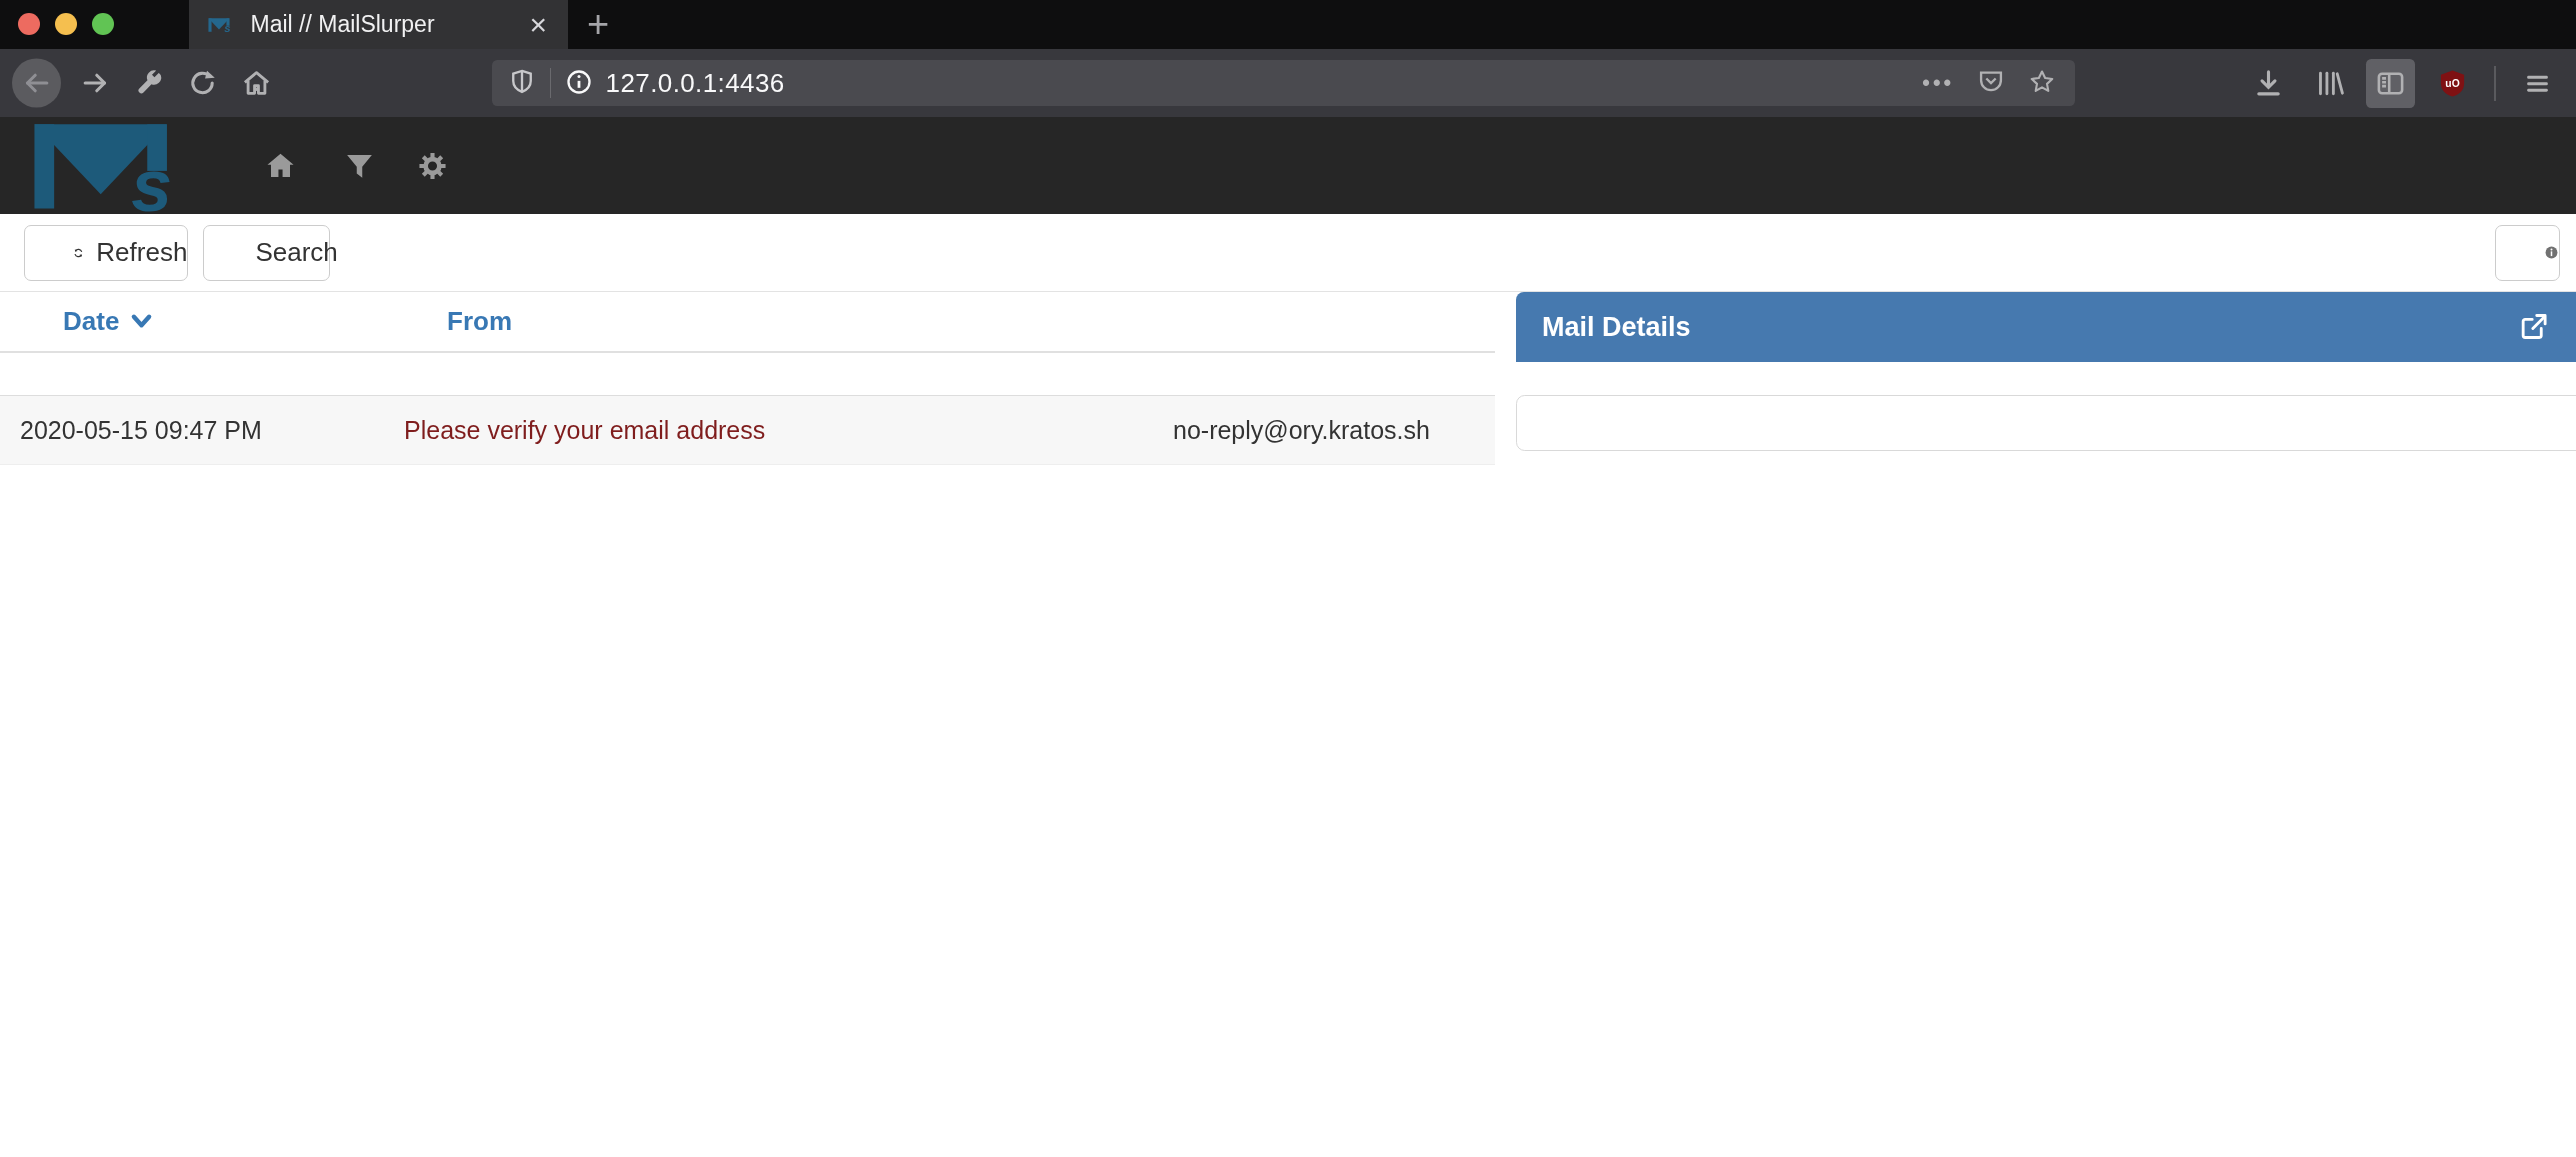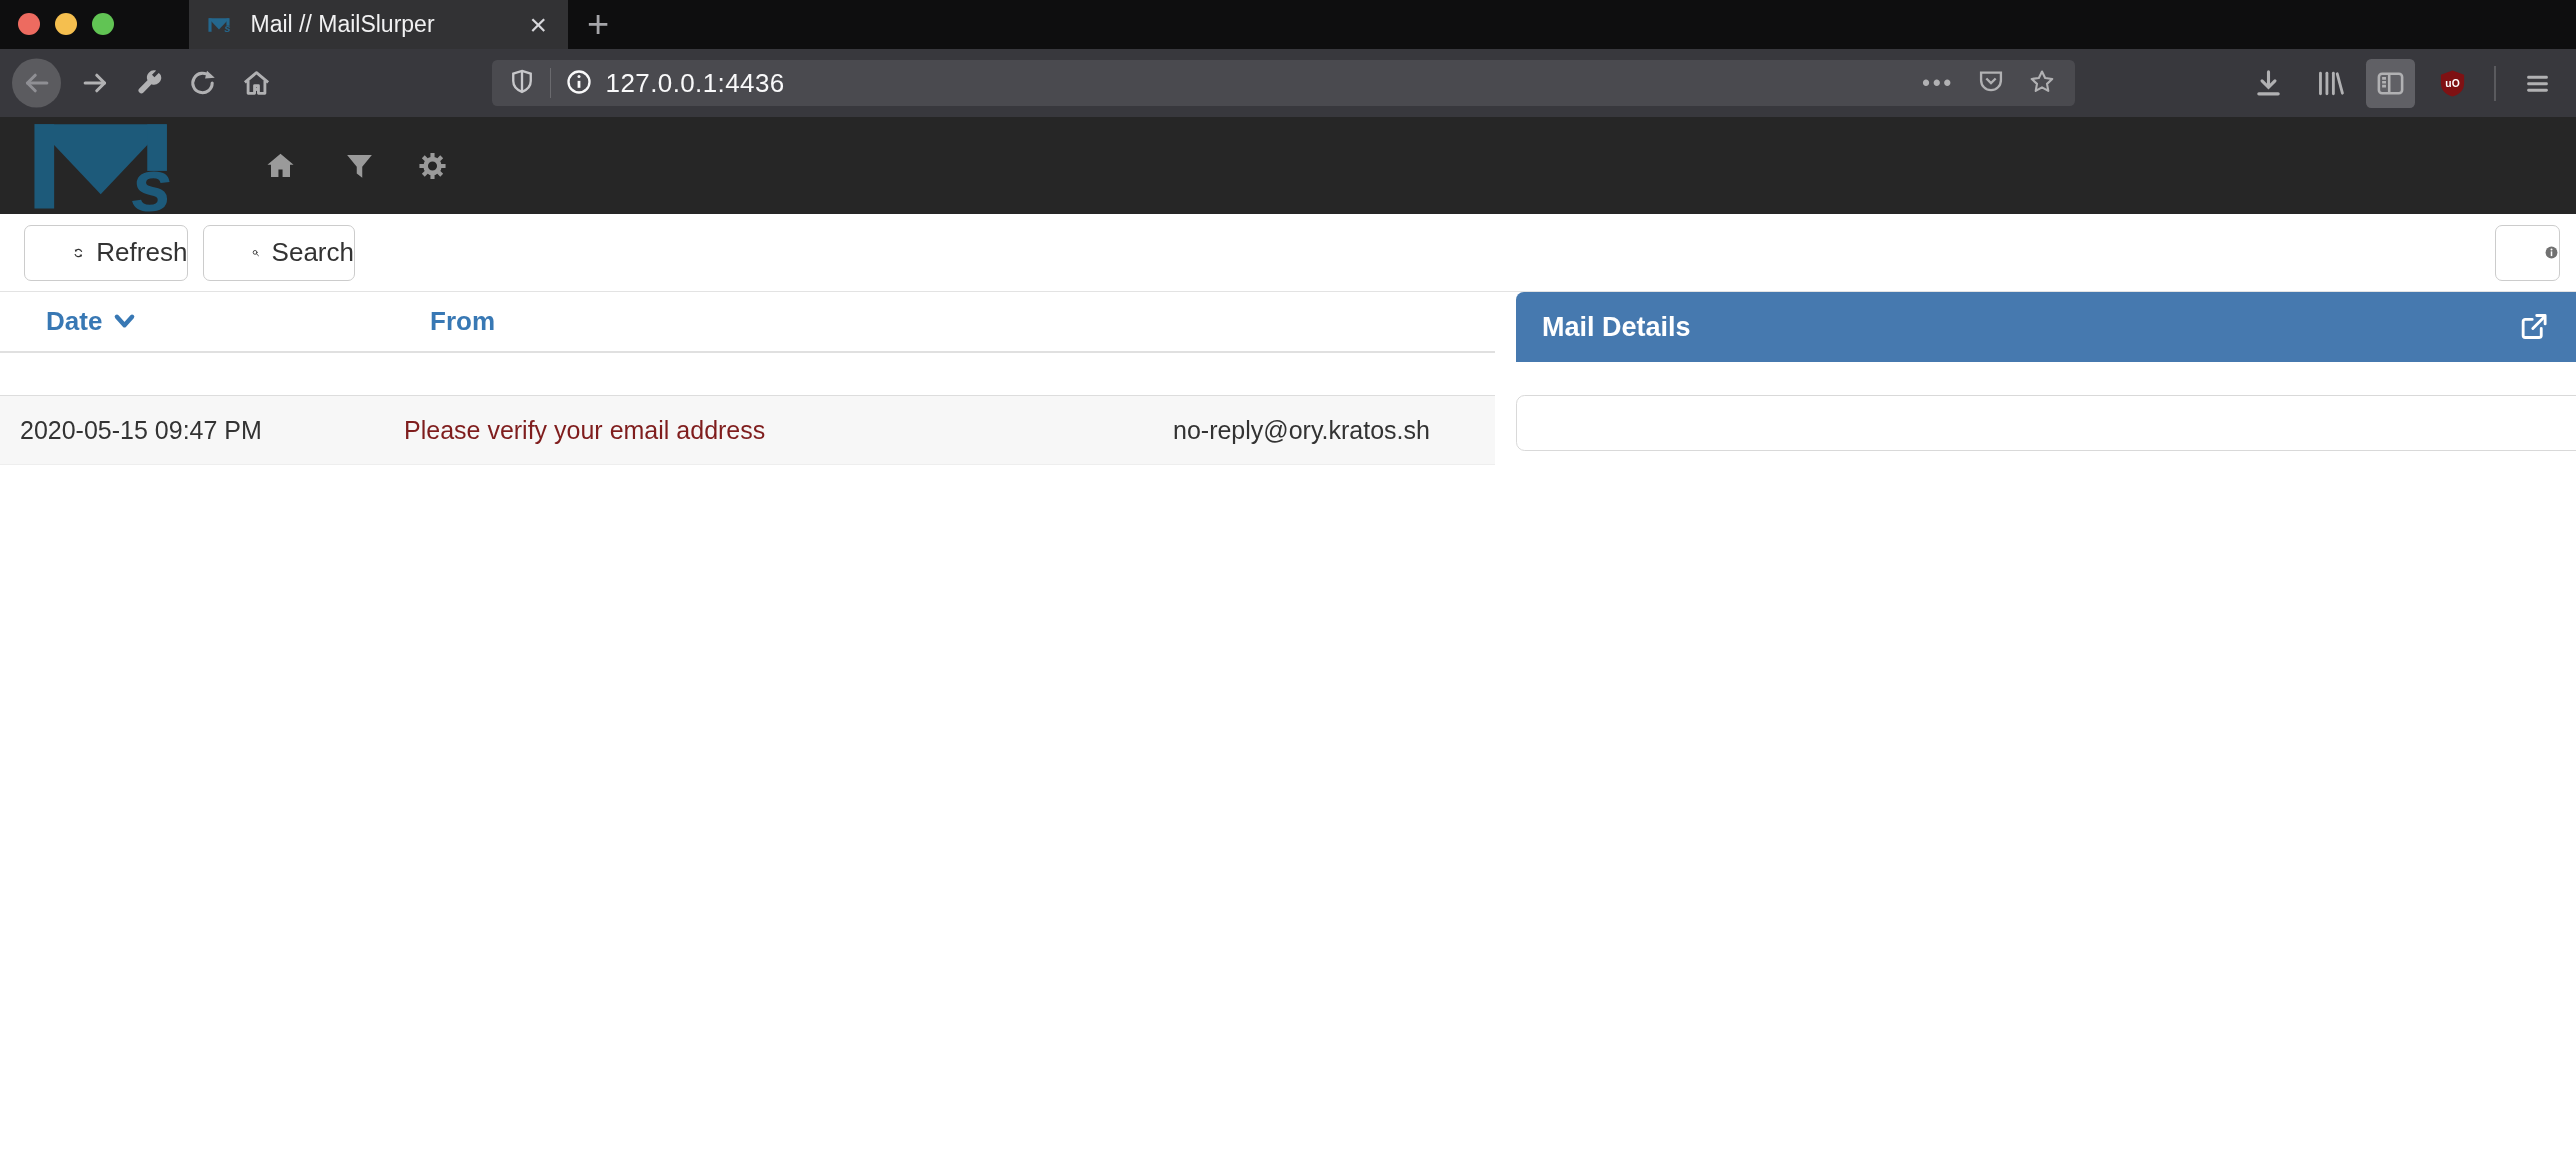--- a/index.html
+++ b/index.html
@@ -46,30 +46,30 @@
   .app-nav-icon { position:absolute; top:50%; transform:translateY(-50%); color:#9a9a9a; }
   .app-nav-icon svg { width:33px; height:33px; display:block; }
   .an-home { left:264px; } .an-filter { left:343px; } .an-gear { left:416px; }
 
   
   .actionbar { position:relative; height:78px; background:#fff; border-bottom:1.7px solid #e3e3e3; }
   .btn { position:absolute; top:10.5px; height:56px; background:#fff; border:1.7px solid #ccc; border-radius:7px;
          display:flex; align-items:center; justify-content:center; gap:12.2px; color:#333; font-size:26px;padding-left:48px; }
   .btn svg { width:26px; height:26px; }
   .btn-refresh { left:24.4px; width:164px; }
-  .btn-search { left:203px; width:152px; }
+  .btn-search { left:203px; width:127px; }
   .btn-info { right:15.7px; width:65px; }
   .btn-info svg { width:31px; height:31px; }
 
   
   .content { display:flex; align-items:flex-start; height:866px; }
   .mail-list { width:1495px; flex:none; }
   .ml-head { display:grid; grid-template-columns:384px 769px auto; height:61px; align-items:center;
              border-bottom:2.6px solid #e0e0e0; }
-  .ml-head > div { padding-left:46px; color:#3878b4; font-weight:bold; font-size:26px; display:flex; align-items:center; gap:10.5px; }
+  .ml-head > div { padding-left:46px; color:#3878b4; font-weight:bold; font-size:26px; display:flex; align-items:center; gap:10.5px;margin-left:17px; }
   .ml-head svg { width:23px; height:19px; }
   .ml-spacer { height:42px; }
   .ml-row { display:grid; grid-template-columns:384px 769px auto; height:70px; align-items:center;
             background:#f7f7f7; border-top:1.7px solid #ddd; border-bottom:1.7px solid #eee; font-size:25px; color:#333; }
   .ml-row > div { padding-left:20px; white-space:nowrap; }
   .ml-row a { color:#7f1d1d; text-decoration:none; }
 
   
   .details { margin-left:21px; width:1222px; flex:none; }
   .panel-heading { position:relative; height:70px; background:#4679af; border-radius:7.9px 7.9px 0 0;

